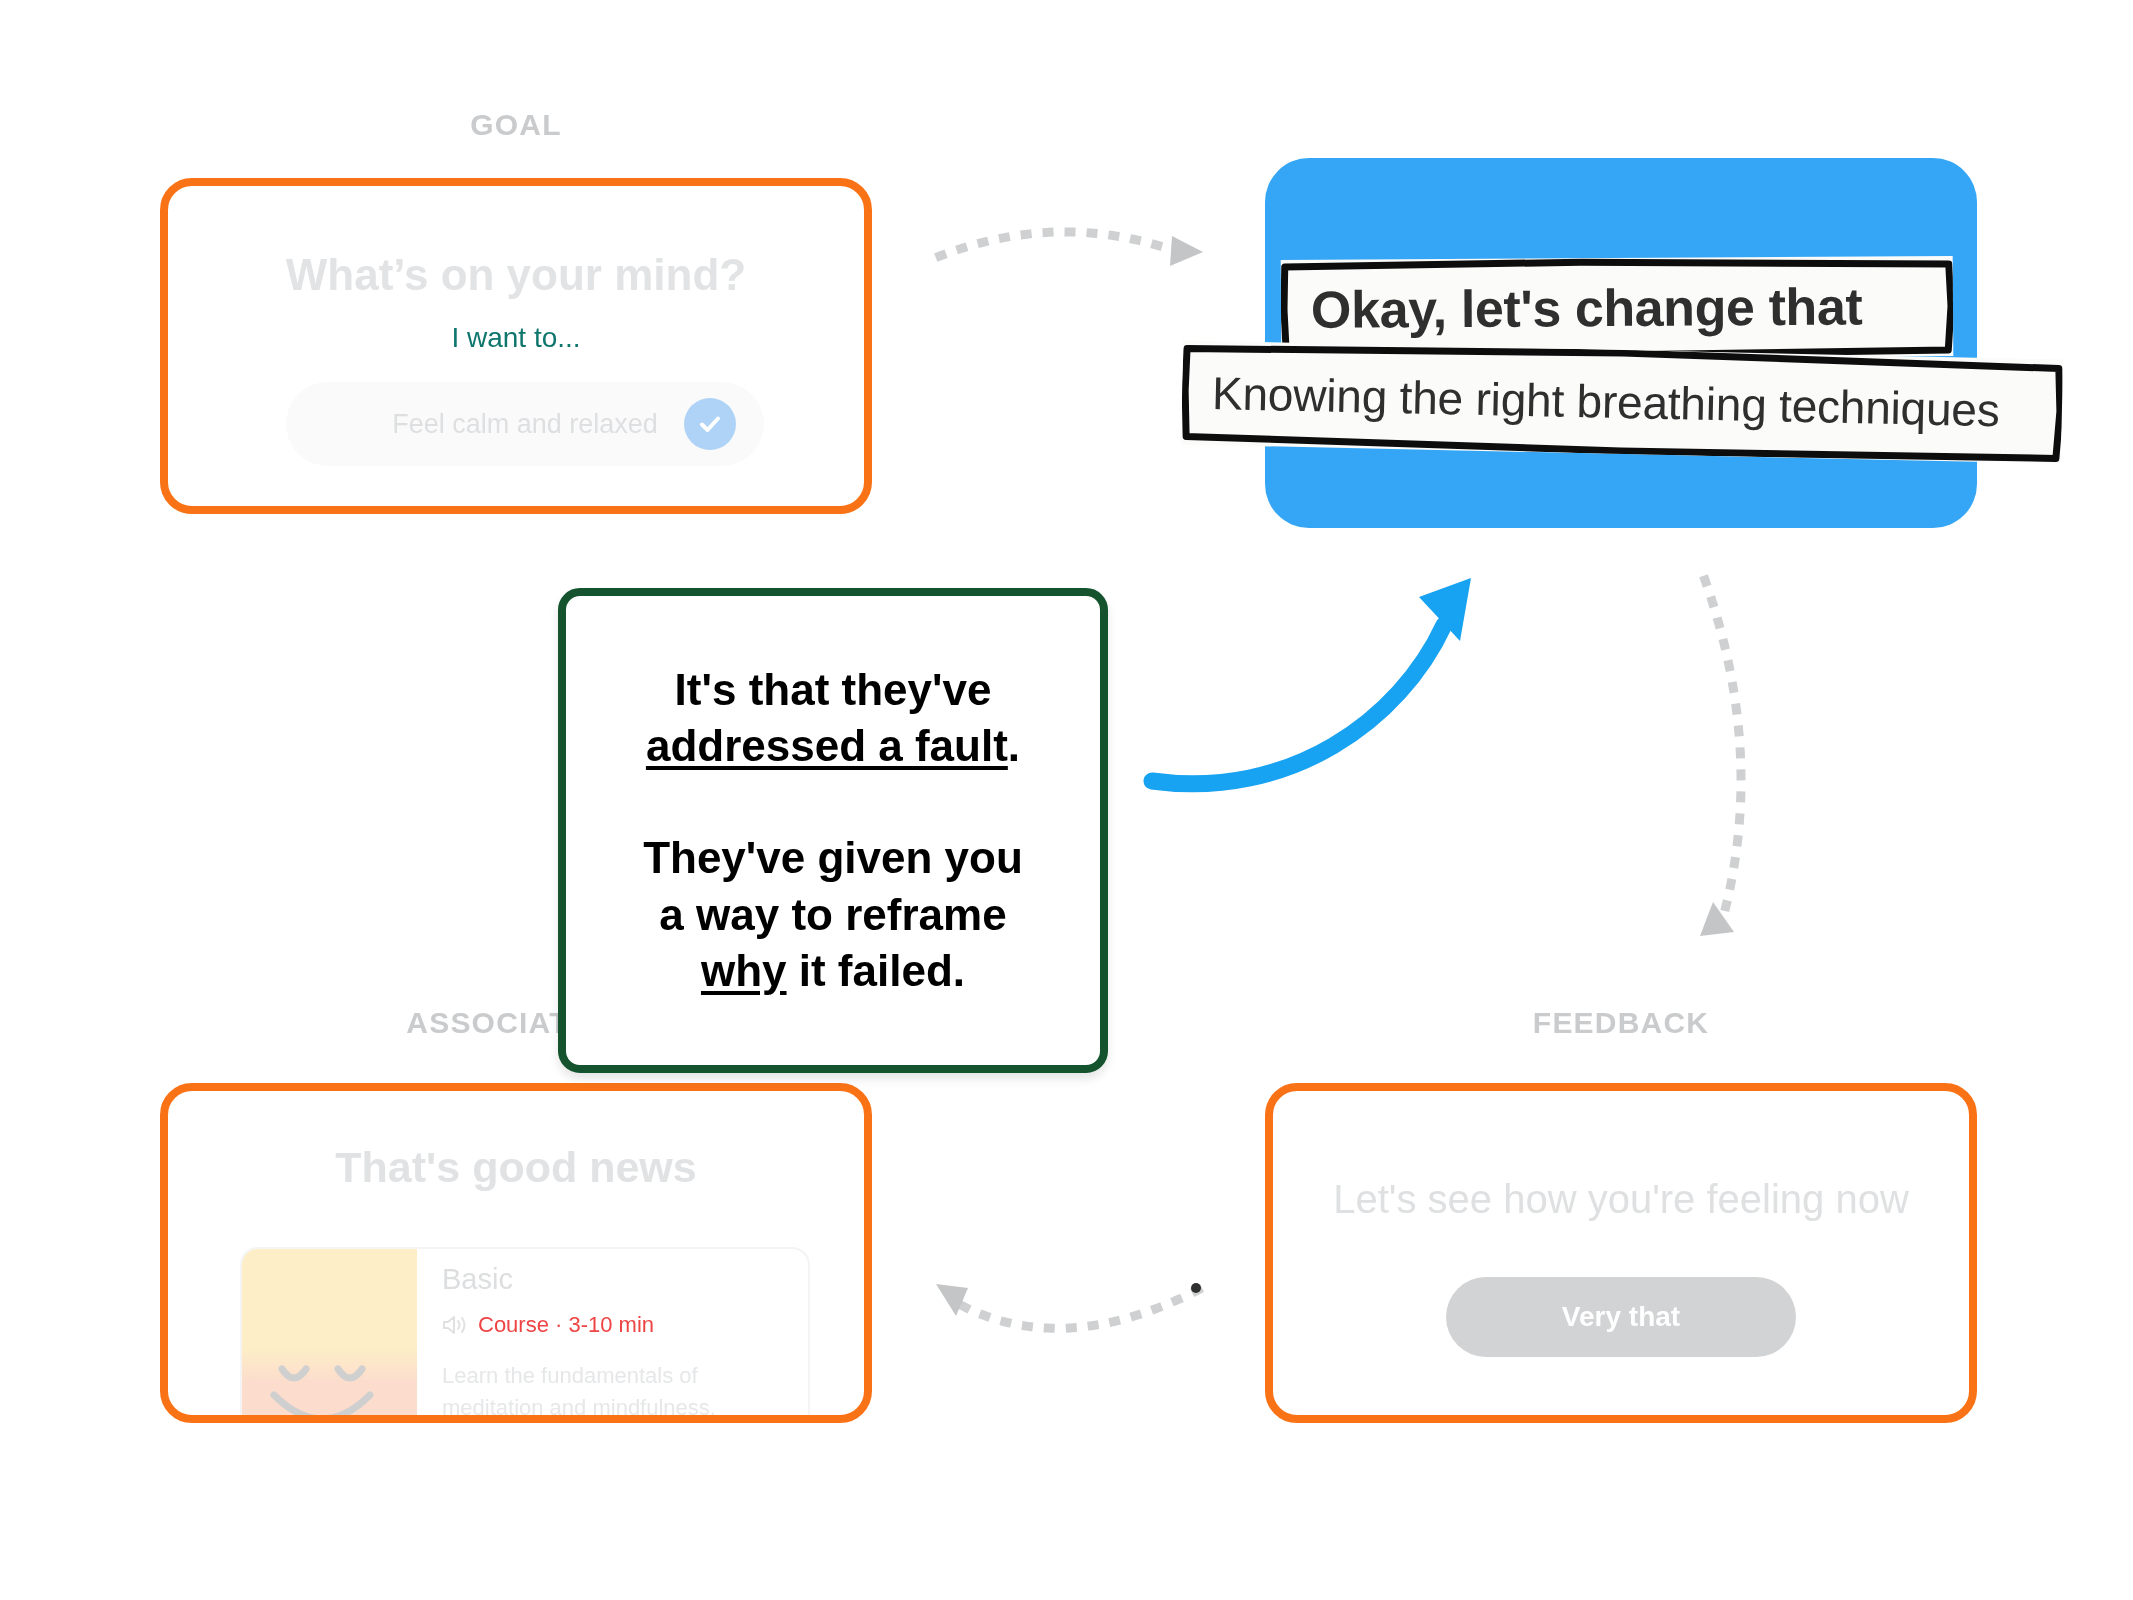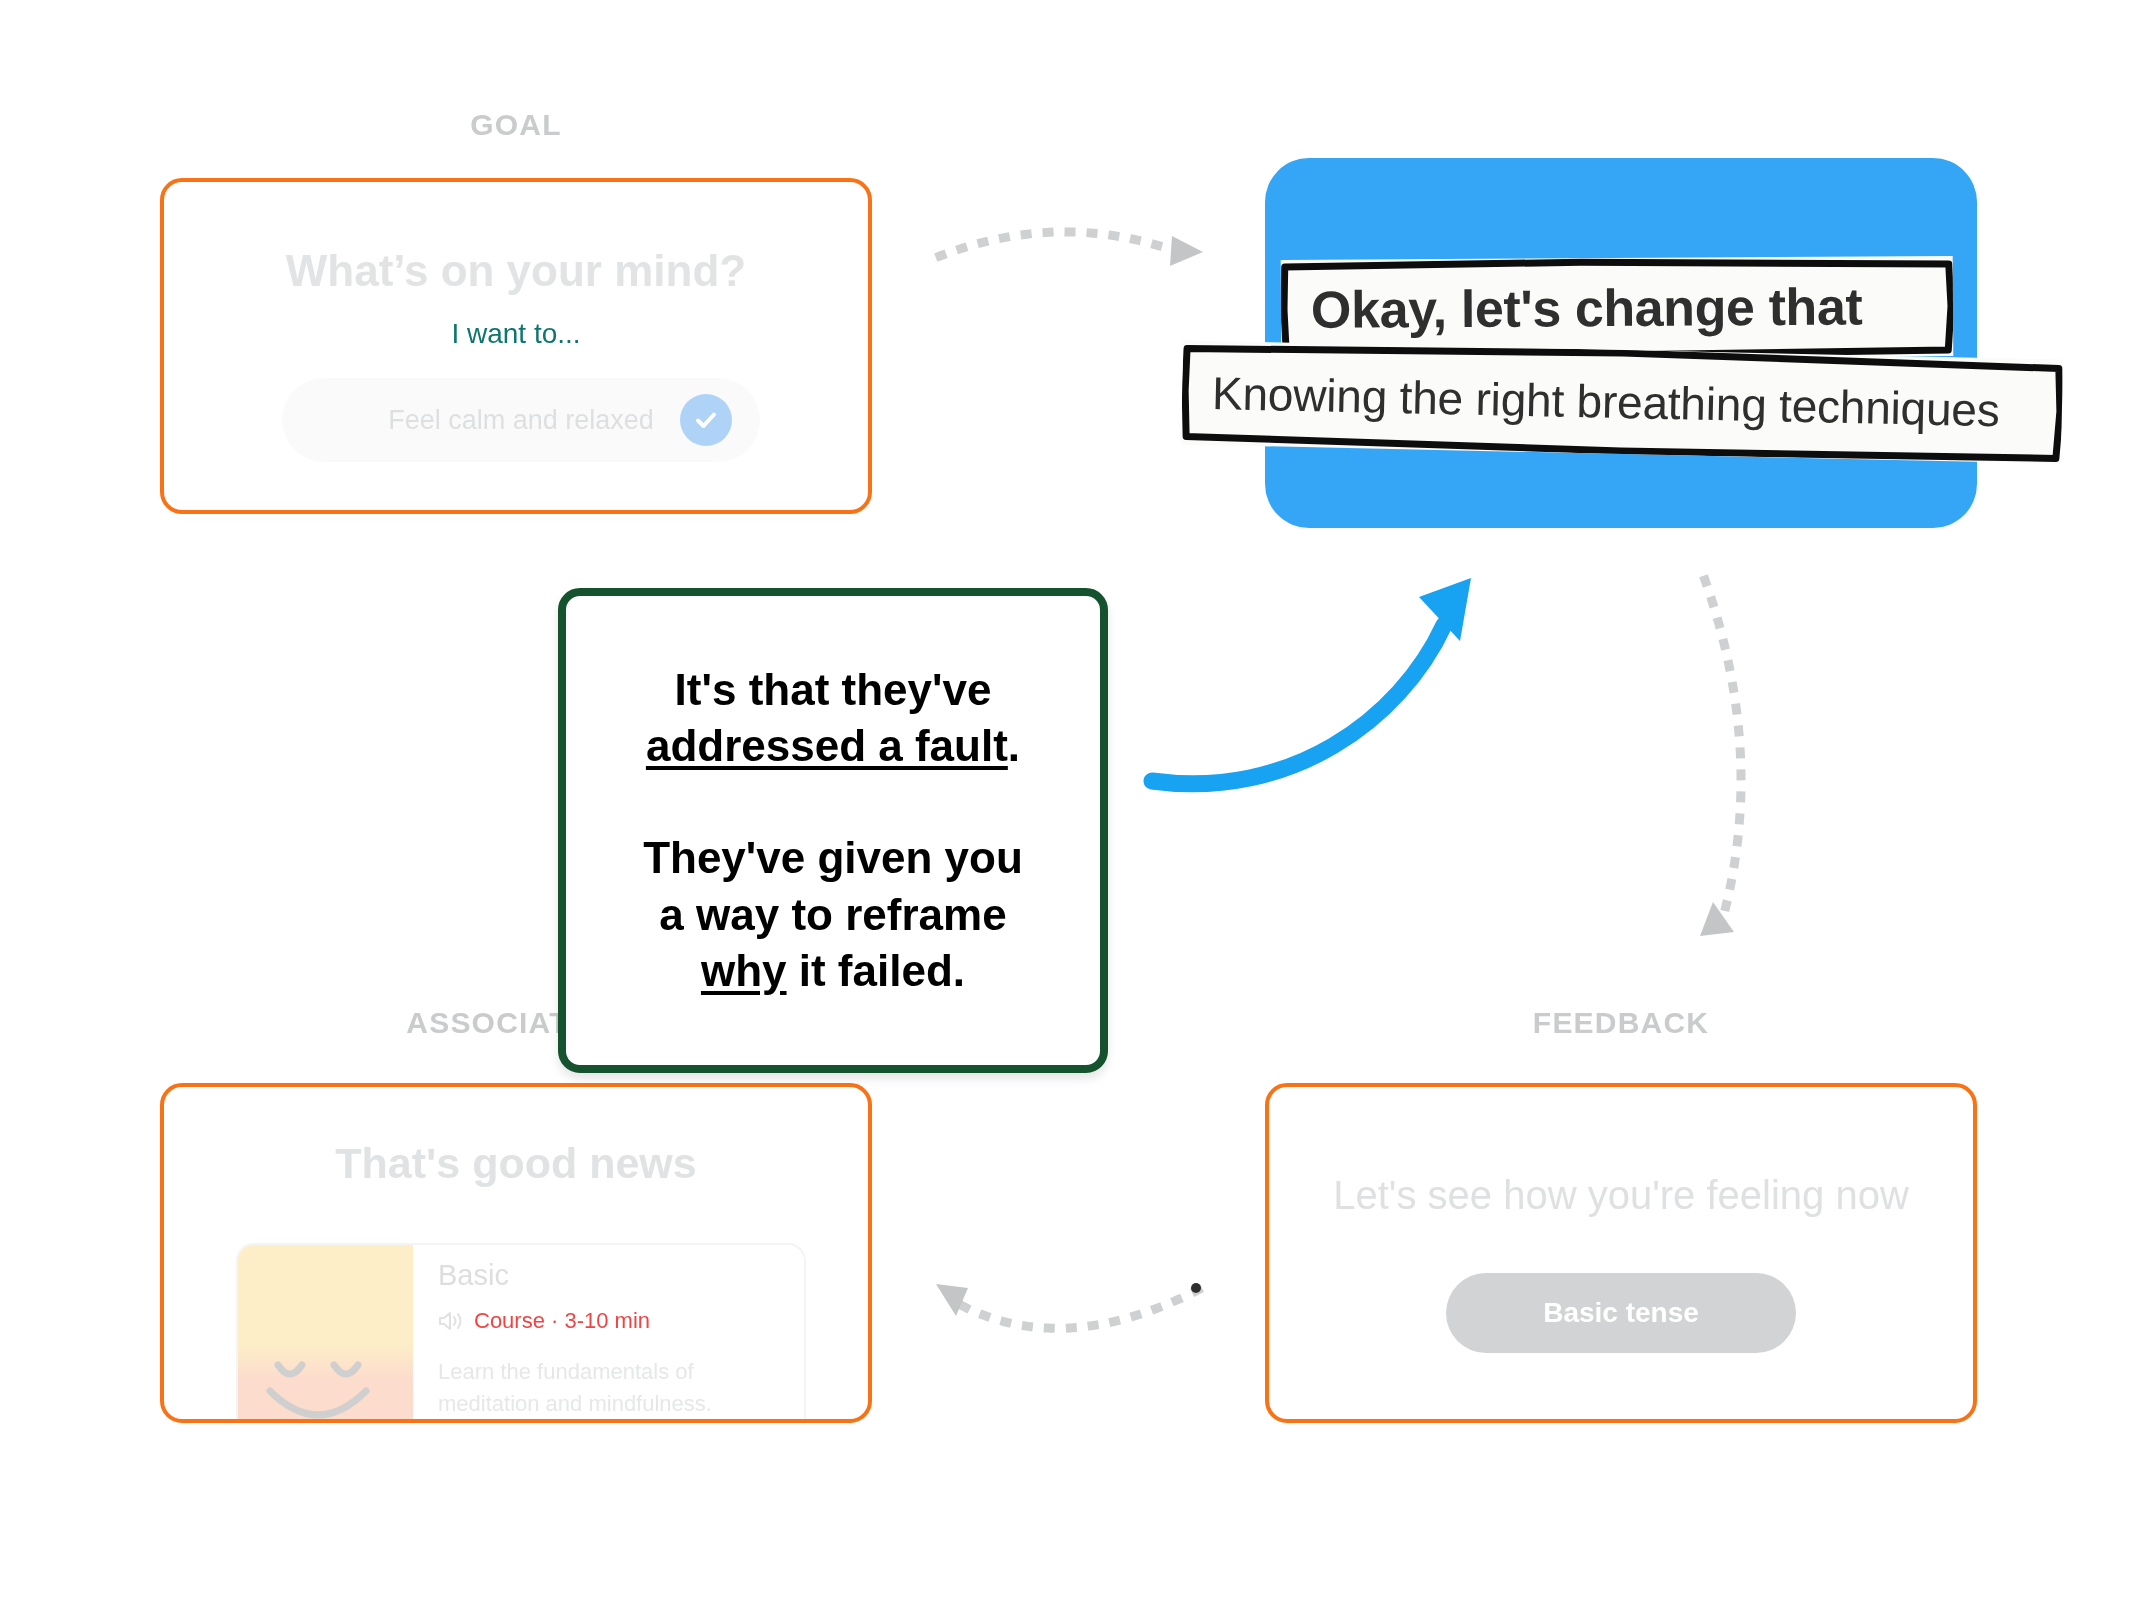--- a/index.html
+++ b/index.html
@@ -27,22 +27,22 @@
     color: #c9cbcd;
     font-size: 30px;
     text-align: center;
     white-space: nowrap;
   }
   .stage-label.active { color: #111111; }
 
   .app-card {
     position: absolute;
     background: #ffffff;
-    border: 4px solid #f97316;
-    border-radius: 22px;
+    border: 8px solid #f97316;
+    border-radius: 32px;
     box-sizing: border-box;
     overflow: hidden;
   }
 
   
   #goal-card { left: 160px; top: 178px; width: 712px; height: 336px; }
   .goal-title {
     position: absolute; left: 0; top: 64px; width: 100%;
     text-align: center; font-size: 44px; font-weight: 600; color: #e2e3e4;
   }
@@ -212,21 +212,21 @@
         </div>
         <div class="course-desc">Learn the fundamentals of meditation and mindfulness.</div>
       </div>
     </div>
   </div>
 
   <div class="stage-label" style="left:1265px; top:1006px; width:712px;">FEEDBACK</div>
 
   <div class="app-card" id="feedback-card">
     <div class="fb-title">Let's see how you're feeling now</div>
-    <button class="fb-button">Basic tense</button>
+    <button class="fb-button">Very that</button>
   </div>
 
   <svg id="arrows" viewBox="0 0 2133 1600">
 
     <g>
       <path d="M940 256 Q1060 210 1178 252" fill="none" stroke="#cfd0d1" stroke-width="9" stroke-linecap="square" stroke-dasharray="2 20"></path>
       <polygon points="1172,236 1203,252 1170,266" fill="#c4c5c6"></polygon>
     </g>
 
     <g>

